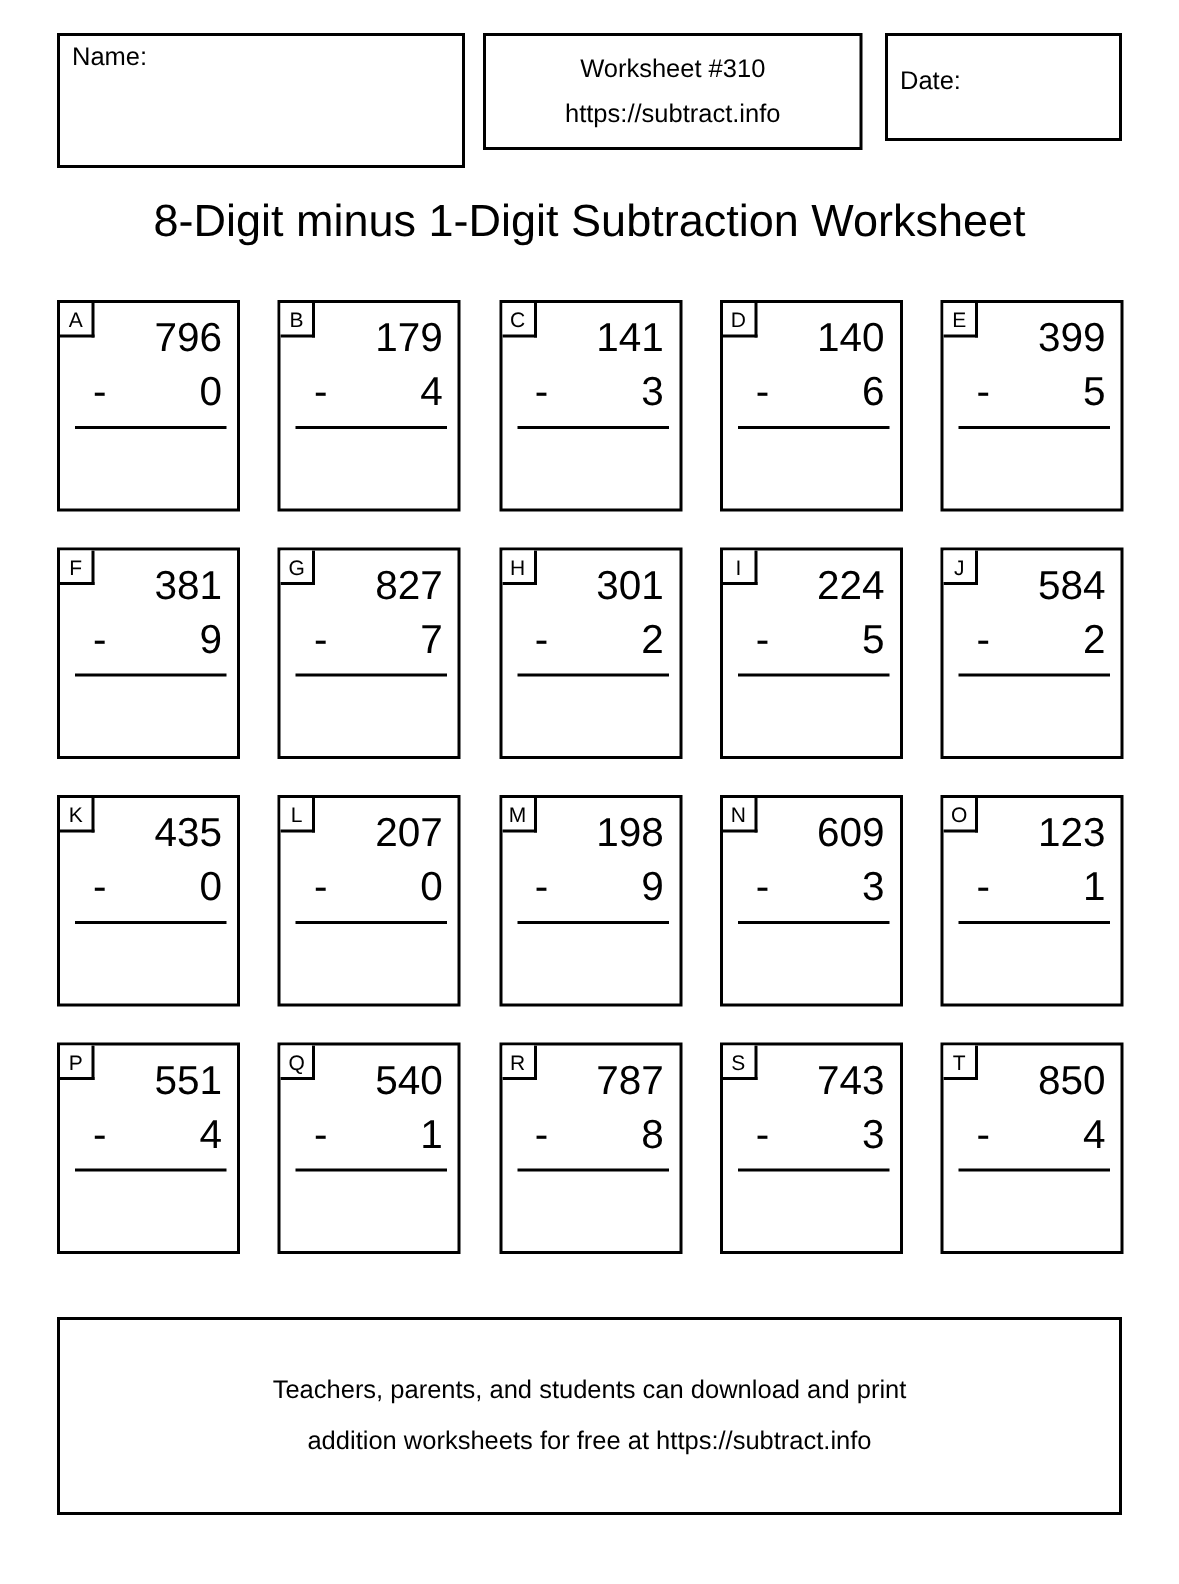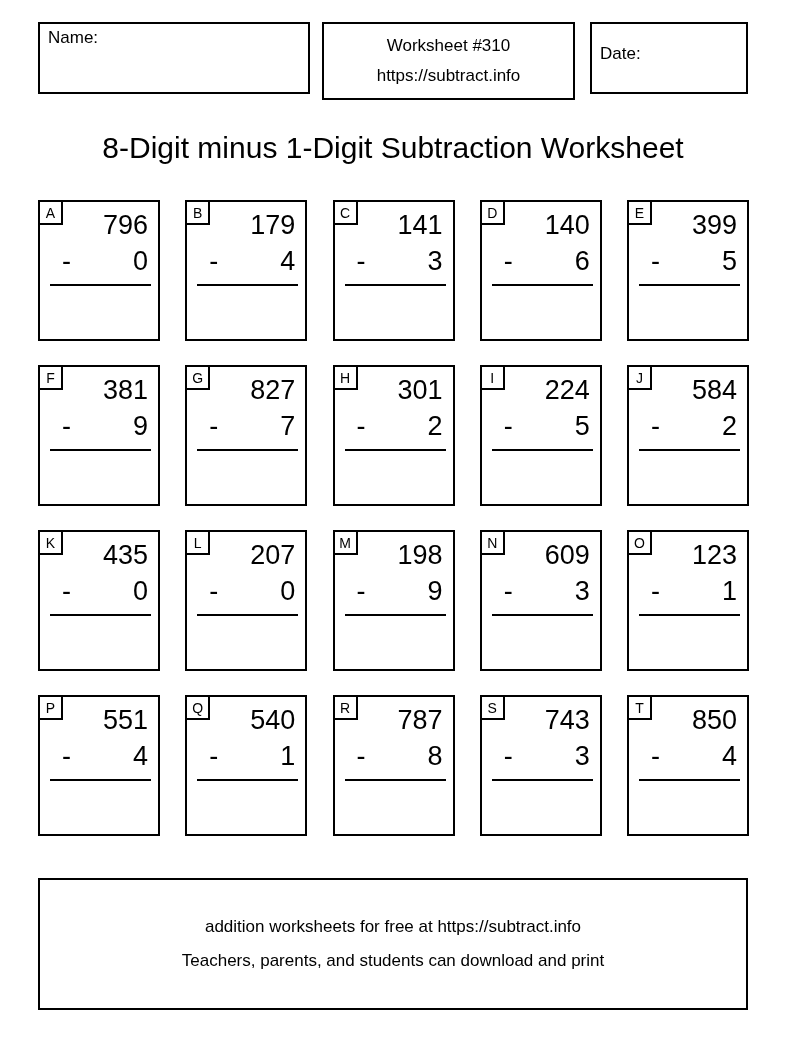--- a/index.html
+++ b/index.html
@@ -11,21 +11,21 @@
     color: #000000;
     font-family: "Liberation Sans", sans-serif;
     overflow: hidden;
   }
   .hbox {
     position: absolute;
     border: 2px solid #000;
     box-sizing: border-box;
     background: #fff;
   }
-  #name-box  { left: 38px;  top: 22px; width: 272px; height: 72px; padding: 4px 8px; font-size: 17px; }
+  #name-box  { left: 38px;  top: 22px; width: 272px; height: 90px; padding: 4px 8px; font-size: 17px; }
   #date-box  { left: 590px; top: 22px; width: 158px; height: 72px; padding: 20px 8px; font-size: 17px; }
   #worksheet-box {
     left: 322px; top: 22px; width: 253px; height: 78px;
     display: flex; flex-direction: column; align-items: center; justify-content: center;
     font-size: 17px; line-height: 30px; 
   }
   .title {
     position: absolute; left: 0; right: 0; top: 130px;
     text-align: center; font-size: 30px; line-height: 36px;
   }
@@ -297,17 +297,17 @@
       <div class="subrow">
         <span>-</span>
         <span>4</span>
       </div>
       <div class="answer-line"></div>
     </div>
 
   </div>
 
   <div class="footer">
+    <span>Teachers, parents, and students can download and print</span>
     <span>addition worksheets for free at https://subtract.info</span>
-    <span>Teachers, parents, and students can download and print</span>
   </div>
 
 </div>
 
 </body></html>

